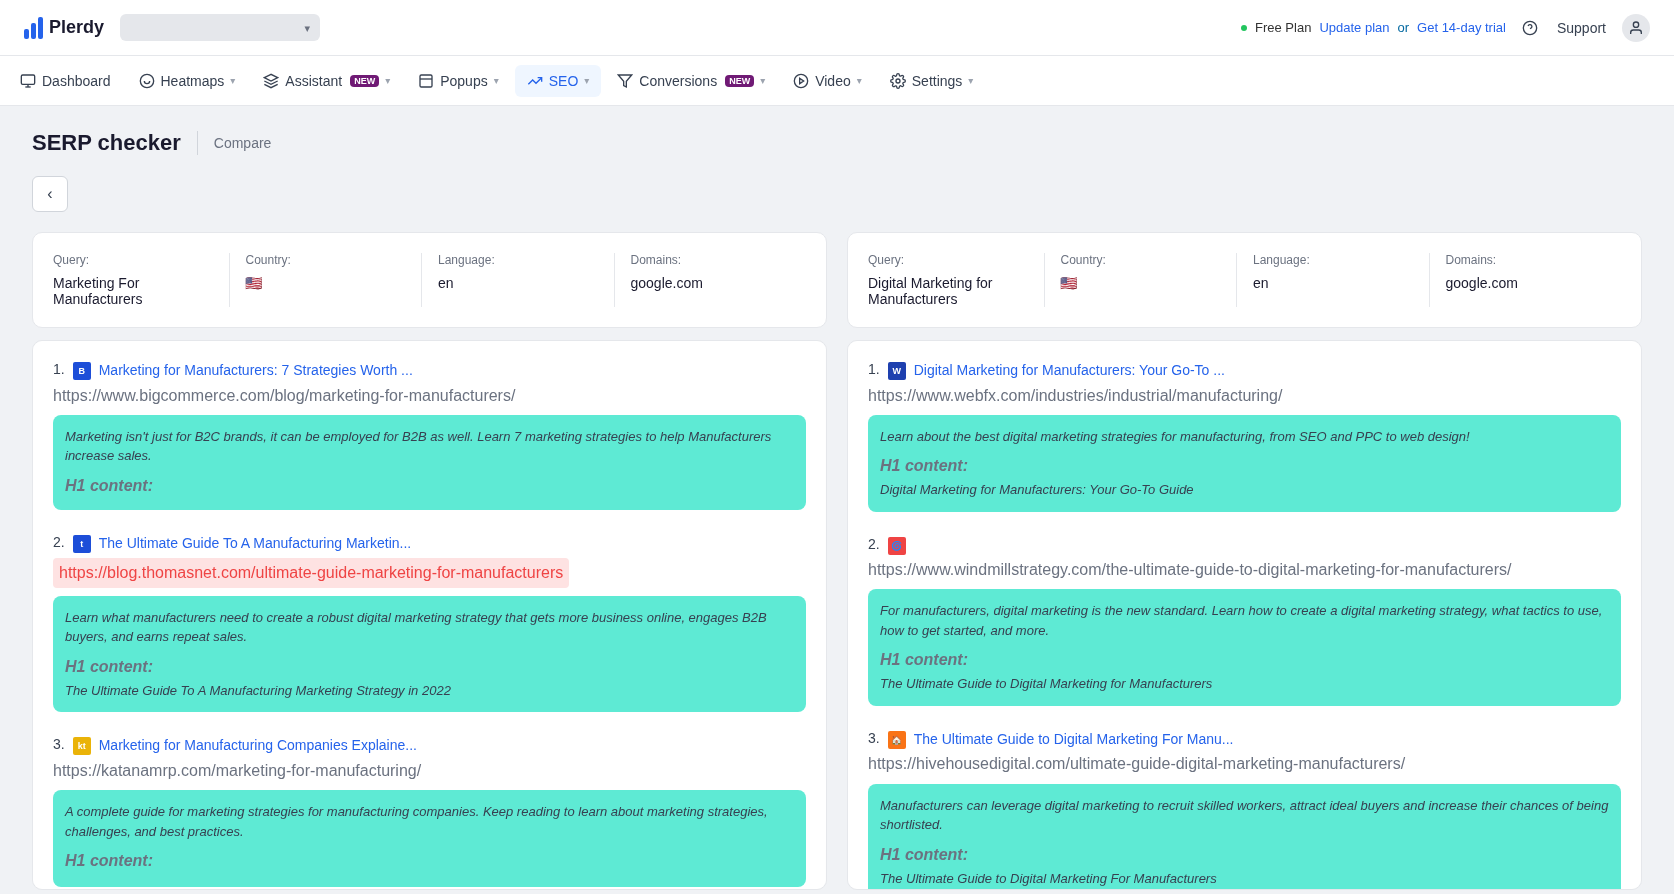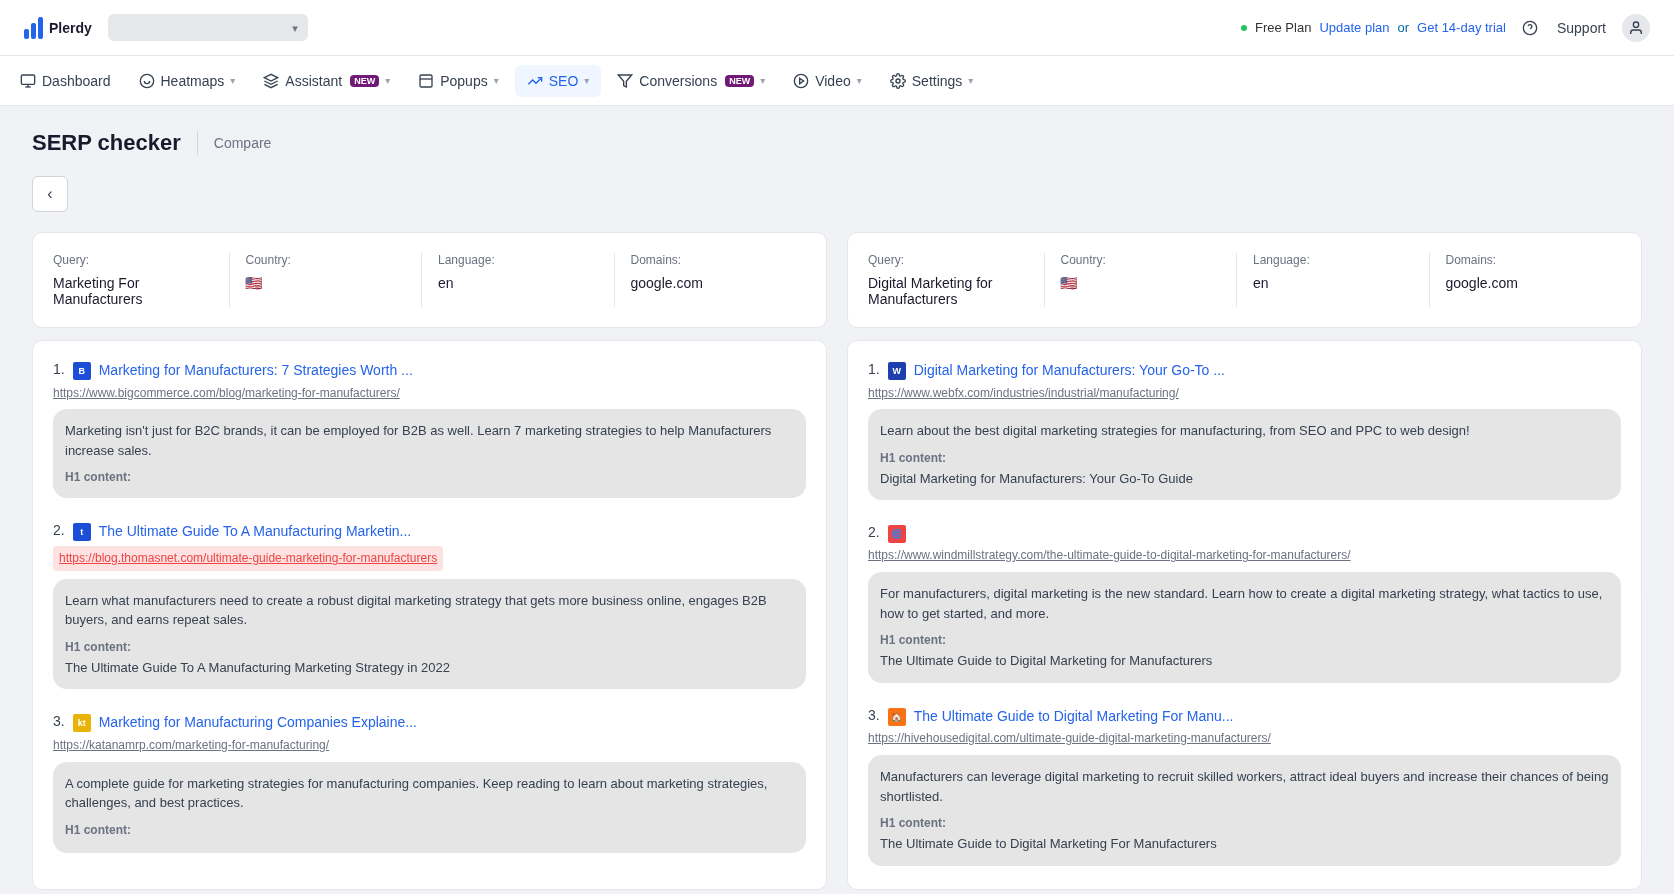--- a/index.html
+++ b/index.html
@@ -1,21 +1,21 @@
 <!DOCTYPE html>
 <html><head>
   <meta charset="utf-8">
   <style>
     * { box-sizing: border-box; margin: 0; padding: 0; }
     body { font-family: -apple-system, BlinkMacSystemFont, 'Segoe UI', sans-serif; background: #f0f2f5; font-size: 14px; color: #333; }
 
     
     .header { background: #fff; border-bottom: 1px solid #e5e7eb; padding: 0 24px; height: 56px; display: flex; align-items: center; justify-content: space-between; }
     .header-left { display: flex; align-items: center; gap: 16px; }
-    .logo { display: flex; align-items: center; gap: 6px; font-weight: 700; font-size: 14px; color: #1a1a2e; }
+    .logo { display: flex; align-items: center; gap: 6px; font-weight: 700; font-size: 18px; color: #1a1a2e; }
     .logo-icon { display: flex; align-items: flex-end; gap: 2px; height: 22px; }
     .logo-bar { background: #2563eb; border-radius: 2px; }
     .logo-bar-1 { width: 5px; height: 10px; }
     .logo-bar-2 { width: 5px; height: 16px; }
     .logo-bar-3 { width: 5px; height: 22px; }
     .site-selector { background: #e5e7eb; border: none; border-radius: 6px; padding: 6px 32px 6px 12px; font-size: 13px; cursor: pointer; appearance: none; min-width: 200px; color: #6b7280; }
     .header-right { display: flex; align-items: center; gap: 16px; }
     .plan-info { display: flex; align-items: center; gap: 8px; font-size: 13px; text-align: right; }
     .dot { width: 6px; height: 6px; background: #22c55e; border-radius: 50%; display: inline-block; }
     .plan-link { color: #2563eb; text-decoration: none; font-weight: 500; }
@@ -54,24 +54,24 @@
     .results-panel { background: #fff; border: 1px solid #e5e7eb; border-radius: 10px; margin-top: 12px; padding: 20px; overflow-y: auto; max-height: 550px; }
 
     
     .result-item { margin-bottom: 24px; }
     .result-title-row { display: flex; align-items: flex-start; gap: 8px; margin-bottom: 4px; }
     .result-number { font-size: 14px; color: #374151; }
     .result-favicon { width: 18px; height: 18px; border-radius: 2px; display: inline-flex; align-items: center; justify-content: center; font-size: 10px; flex-shrink: 0; margin-top: 1px; }
     .favicon-blue { background: #1d4ed8; color: #fff; }
     .favicon-red { background: #ef4444; color: #fff; }
     .result-title { color: #2563eb; font-size: 14px; font-weight: 500; cursor: pointer; text-decoration: none; line-height: 1.4; }
-    .result-url { font-size: 12px; color: #6b7280; margin-bottom: 8px; padding-left: 0; line-height: 1.4; text-decoration: underline; }
+    .result-url { font-size: 16px; color: #6b7280; margin-bottom: 8px; padding-left: 0; line-height: 1.4; }
     .result-url.highlighted { color: #ef4444; background: #fee2e2; padding: 4px 6px; border-radius: 4px; display: inline-block; }
-    .result-snippet { background: #e5e5e5; border-radius: 14px; padding: 12px; font-size: 13px; color: #374151; line-height: 1.5; }
-    .h1-label { font-size: 12px; color: #6b7280; font-weight: 600; margin-top: 8px; }
+    .result-snippet { background: #5eead4; border-radius: 8px; padding: 12px; font-size: 13px; color: #374151; line-height: 1.5; font-style: italic; }
+    .h1-label { font-size: 16px; color: #6b7280; font-weight: 600; margin-top: 8px; }
     .h1-value { font-size: 13px; color: #374151; margin-top: 2px; }
 
     
     .results-panel::-webkit-scrollbar { width: 6px; }
     .results-panel::-webkit-scrollbar-track { background: #f1f1f1; }
     .results-panel::-webkit-scrollbar-thumb { background: #c1c1c1; border-radius: 3px; }
 
     .selector-wrapper { position: relative; display: inline-block; }
     .selector-wrapper::after { content: '▾'; position: absolute; right: 10px; top: 50%; transform: translateY(-50%); pointer-events: none; color: #6b7280; font-size: 11px; }
   </style>

